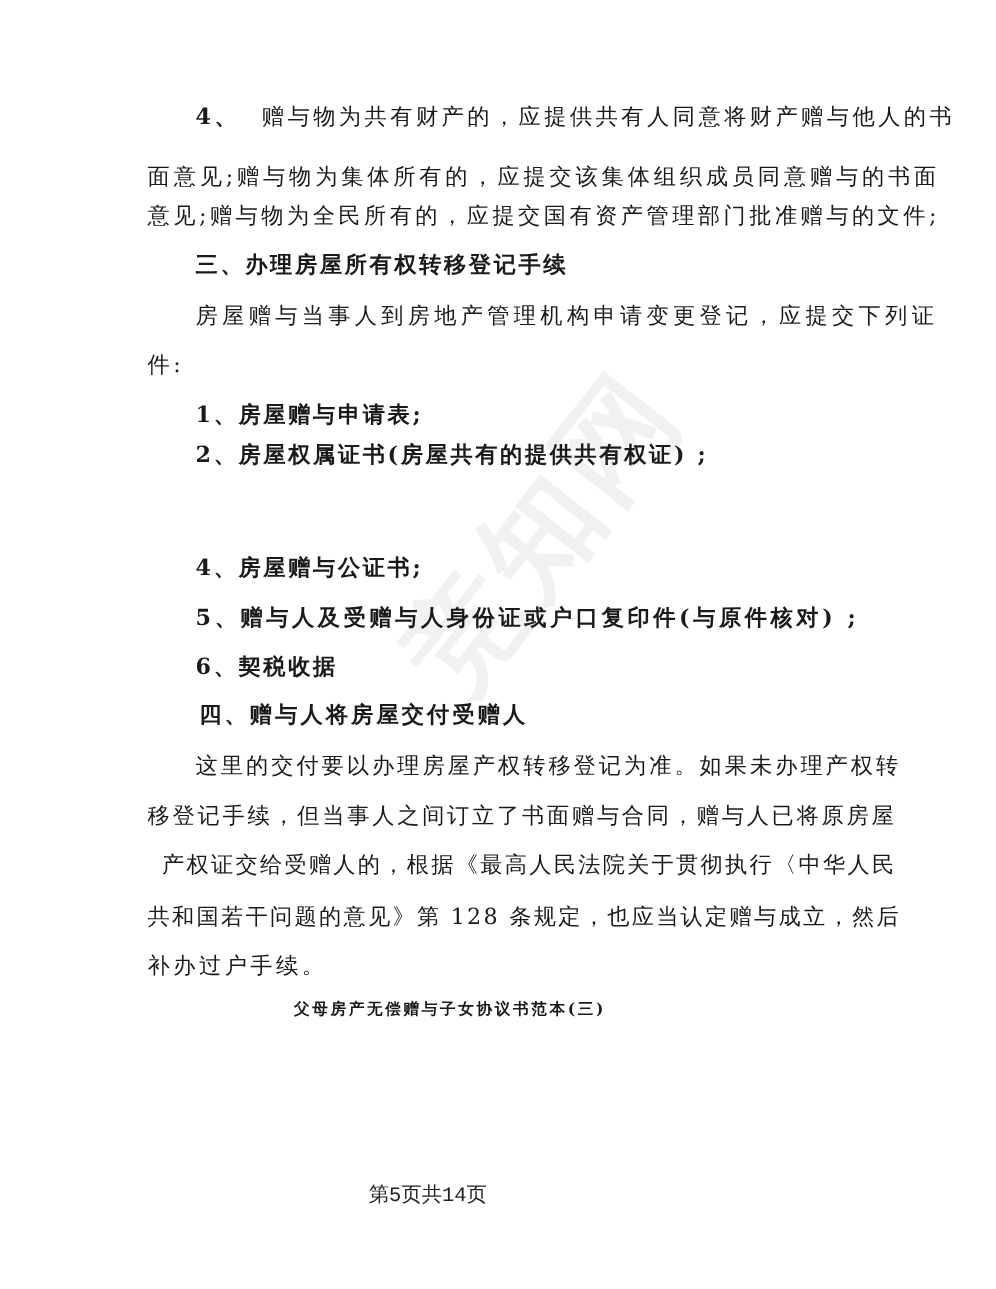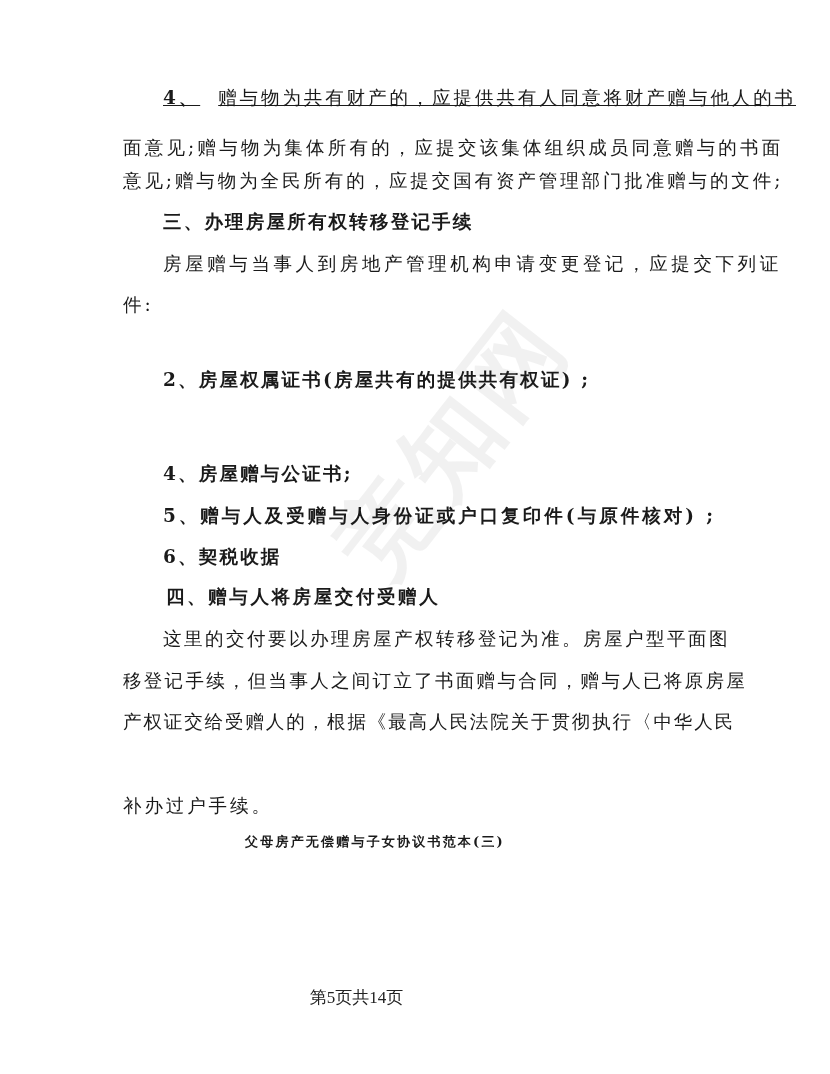--- a/index.html
+++ b/index.html
@@ -8,52 +8,54 @@
     .page { position: absolute; left: 0; top: 0; width: 830px; height: 1074px; background: #fff; }
     .line { position: absolute; left: 123px; width: 590px; font-size: 18.5px; line-height: 24px;
             white-space: nowrap; letter-spacing: 2.9px; }
     .bold { font-weight: bold; }
     .ind { left: 163px; }
     .list { left: 163px; letter-spacing: 2.2px; font-weight: bold; }
     .sub-title { position: absolute; left: 0; width: 750px; text-align: center; top: 832px;
                  font-size: 13px; font-weight: bold; letter-spacing: 2.2px; line-height: 20px; }
     .footer { position: absolute; left: 0; width: 713px; text-align: center; top: 987px;
               font-size: 17px; line-height: 22px; letter-spacing: 0px; color: #222;
-              font-family: Liberation Serif, serif; }
+              font-family: Liberation Mono, monospace; }
     .blank { display: inline-block; border-bottom: 1.5px solid #222; height: 18px; vertical-align: baseline; margin-left: 14px; }
     .watermark { position: absolute; left: 300px; top: 380px; font-size: 96px; font-weight: bold;
                  color: rgba(0,0,0,0.055); transform: rotate(-52deg); transform-origin: center;
                  letter-spacing: 6px; white-space: nowrap; font-family: "DejaVu Sans", sans-serif;
                  pointer-events: none; }
   </style>
 </head>
 <body>
 
 <div class="page">
 
   <div class="watermark">竞知网</div>
 
-  <div class="line" style="top:86px; left:163px;text-decoration:underline;">
+  <div class="line" style="top:86px; left:163px;">
     <span class="bold">4、</span><span style="display:inline-block;width:18px;"></span><span>赠与物为共有财产的，应提供共有人同意将财产赠与他人的书</span>
   </div>
   <div class="line" style="top:136px; letter-spacing:3.2px;">面意见;赠与物为集体所有的，应提交该集体组织成员同意赠与的书面</div>
   <div class="line" style="top:169px; letter-spacing:2.9px;">意见;赠与物为全民所有的，应提交国有资产管理部门批准赠与的文件;</div>
 
   <div class="line ind" style="top:252px; letter-spacing:3.6px;">房屋赠与当事人到房地产管理机构申请变更登记，应提交下列证</div>
   <div class="line bold ind" style="top:210px; letter-spacing:2.2px;">三、办理房屋所有权转移登记手续</div>
   <div class="line" style="top:293px;">件:</div>
 
+  <div class="line list" style="top:335px;">1、房屋赠与申请表;</div>
   <div class="line list" style="top:368px;">2、房屋权属证书(房屋共有的提供共有权证) ;</div>
   <div class="line list" style="top:462px;">4、房屋赠与公证书;</div>
   <div class="line list" style="top:504px; letter-spacing:3.0px;">5、赠与人及受赠与人身份证或户口复印件(与原件核对) ;</div>
   <div class="line list" style="top:545px;">6、契税收据</div>
 
   <div class="line bold" style="top:585px; left:166px; letter-spacing:2.6px;">四、赠与人将房屋交付受赠人</div>
-  <div class="line ind" style="top:627px; letter-spacing:2.5px;">这里的交付要以办理房屋产权转移登记为准。房屋户型平面图</div>
+  <div class="line ind" style="top:627px; letter-spacing:2.5px;">这里的交付要以办理房屋产权转移登记为准。如果未办理产权转</div>
   <div class="line" style="top:669px; letter-spacing:2.3px;">移登记手续，但当事人之间订立了书面赠与合同，赠与人已将原房屋</div>
-  <div class="line" style="top:710px; letter-spacing:1.9px;">产权证交给受赠人的，根据《最高人民法院关于贯彻执行〈中华人民</div>
+  <div class="line" style="top:710px; letter-spacing:1.9px;margin-left:12px;">产权证交给受赠人的，根据《最高人民法院关于贯彻执行〈中华人民</div>
+  <div class="line" style="top:753px; letter-spacing:1.9px;">共和国若干问题的意见》第 128 条规定，也应当认定赠与成立，然后</div>
   <div class="line" style="top:794px;">补办过户手续。</div>
 
   <div class="sub-title">父母房产无偿赠与子女协议书范本(三)</div>
 
 
   <div class="footer">第5页共14页</div>
 </div>
 
 </body></html>

